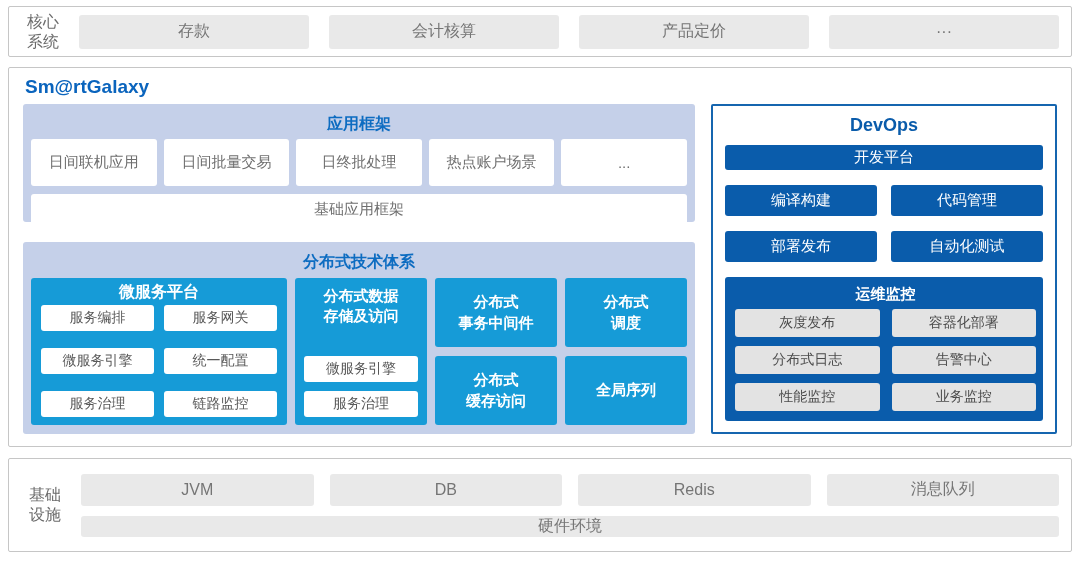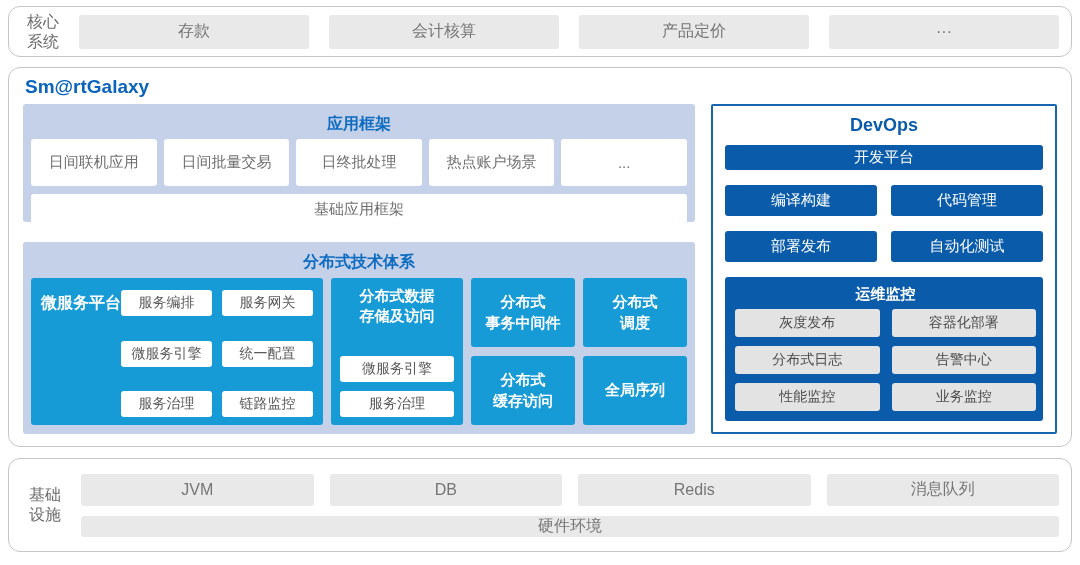--- a/index.html
+++ b/index.html
@@ -7,21 +7,21 @@
     width: 1080px; height: 565px;
     background: #ffffff;
     font-family: "Liberation Sans", "DejaVu Sans", sans-serif;
     overflow: hidden;
   }
   .pre-line { white-space: pre-line; }
 
   
   .section {
     border: 1px solid #c6c6c6;
-    border-radius: 12px;
+    border-radius: 2px;
     background: #ffffff;
   }
   .top-section {
     margin: 6px 8px 0 8px;
     height: 51px;
     display: flex;
     align-items: center;
     padding: 8px 12px 8px 18px;
     gap: 20px;
   }
@@ -91,21 +91,21 @@
   }
   .base-box { margin-top: 8px; height: 31px; }
 
   .dist-panel { height: 192px; display: flex; flex-direction: column; }
   .dist-grid { display: flex; gap: 8px; margin-top: 4px; flex: 1; }
   .cyan {
     background: #169bd7;
     border-radius: 3px;
     color: #ffffff;
   }
-  .micro-col { width: 292px; flex: 0 0 auto; padding: 12px 10px 8px 10px; display: flex; flex-direction: row; }
+  .micro-col { width: 256px; flex: 0 0 auto; padding: 1px 10px 8px 10px; display: flex; flex-direction: column; }
   .cyan-title {
     font-size: 16px;
     font-weight: bold;
     text-align: center;
     color: #fff;
     height: 26px;
     line-height: 26px;
   }
   .chip-grid {
     display: grid;

